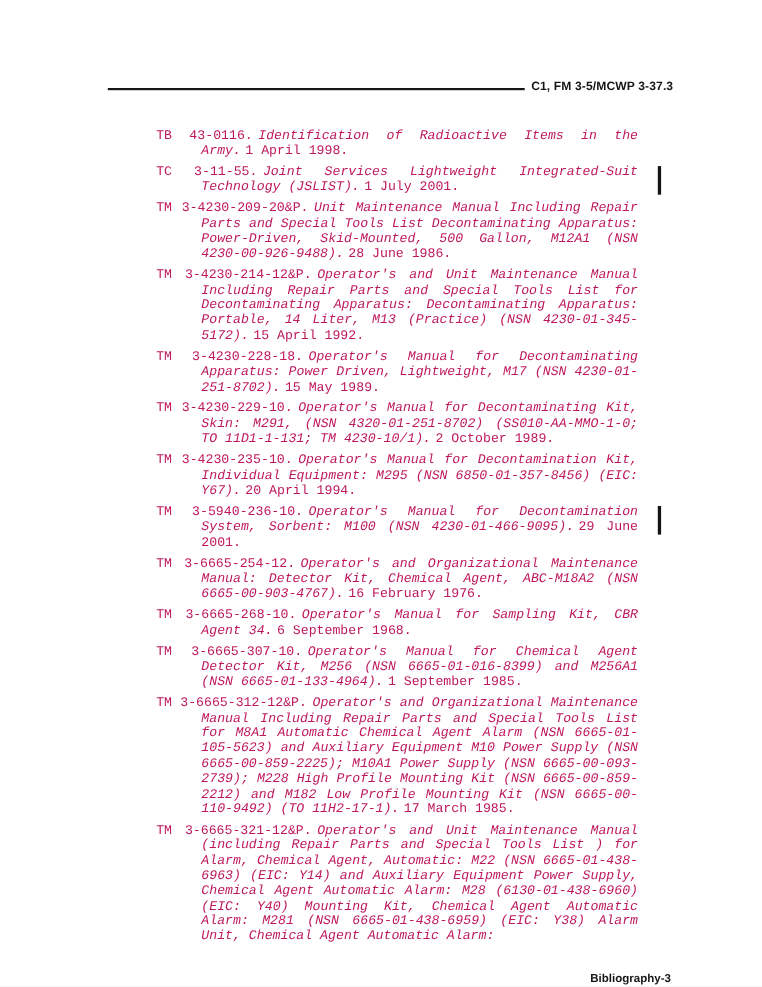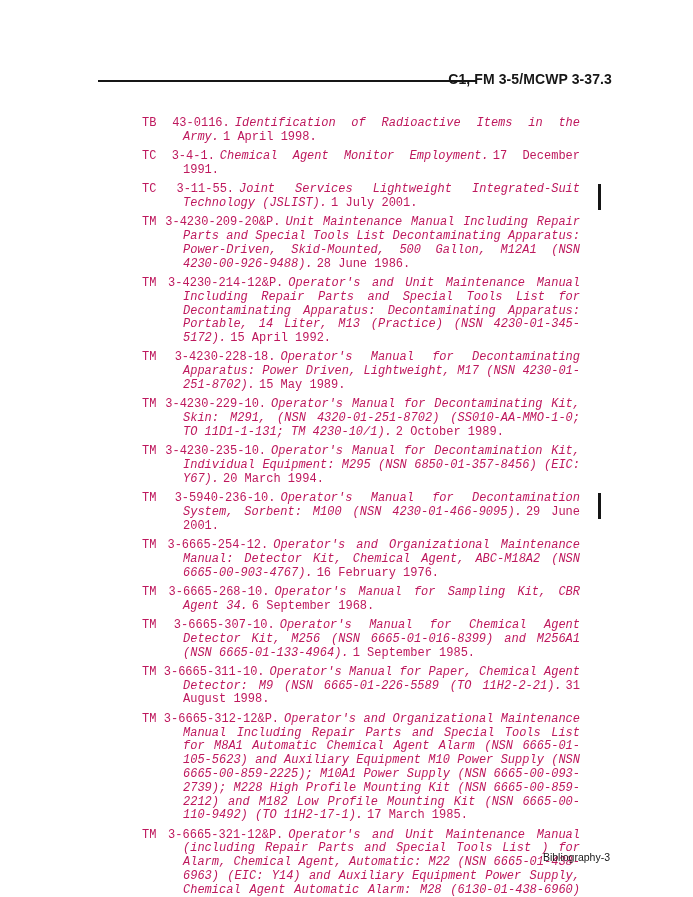--- a/index.html
+++ b/index.html
@@ -19,21 +19,21 @@
     width: 379px;
     height: 2px;
     background: #161616;
   }
   .header-ref {
     position: absolute;
     top: 73px;
     right: 81px;
     font-family: "Liberation Sans", sans-serif;
     font-weight: bold;
-    font-size: 14px;
+    font-size: 11px;
     line-height: 12px;
     letter-spacing: 0.1px;
     color: #161616;
     white-space: nowrap;
   }
   .entries {
     position: absolute;
     left: 142px;
     top: 117px;
     width: 438px;
@@ -55,65 +55,63 @@
   .change-bar {
     position: absolute;
     right: -21px;
     top: 1px;
     width: 3px;
     height: 26px;
     background: #151515;
   }
   .footer-label {
     position: absolute;
-    top: 851px;
+    top: 884px;
     right: 83px;
     font-family: "Liberation Sans", sans-serif;
-    font-weight: normal;
+    font-weight: bold;
     font-size: 10.5px;
     line-height: 12px;
     color: #161616;
     white-space: nowrap;
   }
 </style>
 </head>
 <body>
 
 <div class="page">
 
   <div class="header-rule"></div>
   <div class="header-ref">C1, FM 3-5/MCWP 3-37.3</div>
 
   <div class="entries">
 
     <p class="entry"><span class="eid">TB 43-0116.</span><span class="etitle">Identification of Radioactive Items in the Army.</span><span class="edate">1 April 1998.</span></p>
 
-    <p class="entry"><span class="eid">TC 3-4-1.</span><span class="etitle">Chemical Agent Monitor Employment.</span><span class="edate">17 December 1991.</span></p>
 
     <p class="entry"><span class="change-bar"></span><span class="eid">TC 3-11-55.</span><span class="etitle">Joint Services Lightweight Integrated-Suit Technology (JSLIST).</span><span class="edate">1 July 2001.</span></p>
 
     <p class="entry"><span class="eid">TM 3-4230-209-20&amp;P.</span><span class="etitle">Unit Maintenance Manual Including Repair Parts and Special Tools List Decontaminating Apparatus: Power-Driven, Skid-Mounted, 500 Gallon, M12A1 (NSN 4230-00-926-9488).</span><span class="edate">28 June 1986.</span></p>
 
     <p class="entry"><span class="eid">TM 3-4230-214-12&amp;P.</span><span class="etitle">Operator's and Unit Maintenance Manual Including Repair Parts and Special Tools List for Decontaminating Apparatus: Decontaminating Apparatus: Portable, 14 Liter, M13 (Practice) (NSN 4230-01-345-5172).</span><span class="edate">15 April 1992.</span></p>
 
     <p class="entry"><span class="eid">TM 3-4230-228-18.</span><span class="etitle">Operator's Manual for Decontaminating Apparatus: Power Driven, Lightweight, M17 (NSN 4230-01-251-8702).</span><span class="edate">15 May 1989.</span></p>
 
     <p class="entry"><span class="eid">TM 3-4230-229-10.</span><span class="etitle">Operator's Manual for Decontaminating Kit, Skin: M291, (NSN 4320-01-251-8702) (SS010-AA-MMO-1-0; TO 11D1-1-131; TM 4230-10/1).</span><span class="edate">2 October 1989.</span></p>
 
-    <p class="entry"><span class="eid">TM 3-4230-235-10.</span><span class="etitle">Operator's Manual for Decontamination Kit, Individual Equipment: M295 (NSN 6850-01-357-8456) (EIC: Y67).</span><span class="edate">20 March 1994.</span></p>
+    <p class="entry"><span class="eid">TM 3-4230-235-10.</span><span class="etitle">Operator's Manual for Decontamination Kit, Individual Equipment: M295 (NSN 6850-01-357-8456) (EIC: Y67).</span><span class="edate">20 April 1994.</span></p>
 
     <p class="entry"><span class="change-bar"></span><span class="eid">TM 3-5940-236-10.</span><span class="etitle">Operator's Manual for Decontamination System, Sorbent: M100 (NSN 4230-01-466-9095).</span><span class="edate">29 June 2001.</span></p>
 
     <p class="entry"><span class="eid">TM 3-6665-254-12.</span><span class="etitle">Operator's and Organizational Maintenance Manual: Detector Kit, Chemical Agent, ABC-M18A2 (NSN 6665-00-903-4767).</span><span class="edate">16 February 1976.</span></p>
 
     <p class="entry"><span class="eid">TM 3-6665-268-10.</span><span class="etitle">Operator's Manual for Sampling Kit, CBR Agent 34.</span><span class="edate">6 September 1968.</span></p>
 
     <p class="entry"><span class="eid">TM 3-6665-307-10.</span><span class="etitle">Operator's Manual for Chemical Agent Detector Kit, M256 (NSN 6665-01-016-8399) and M256A1 (NSN 6665-01-133-4964).</span><span class="edate">1 September 1985.</span></p>
 
-    <p class="entry"><span class="eid">TM 3-6665-311-10.</span><span class="etitle">Operator's Manual for Paper, Chemical Agent Detector: M9 (NSN 6665-01-226-5589 (TO 11H2-2-21).</span><span class="edate">31 August 1998.</span></p>
 
     <p class="entry"><span class="eid">TM 3-6665-312-12&amp;P.</span><span class="etitle">Operator's and Organizational Maintenance Manual Including Repair Parts and Special Tools List for M8A1 Automatic Chemical Agent Alarm (NSN 6665-01-105-5623) and Auxiliary Equipment M10 Power Supply (NSN 6665-00-859-2225); M10A1 Power Supply (NSN 6665-00-093-2739); M228 High Profile Mounting Kit (NSN 6665-00-859-2212) and M182 Low Profile Mounting Kit (NSN 6665-00-110-9492) (TO 11H2-17-1).</span><span class="edate">17 March 1985.</span></p>
 
     <p class="entry"><span class="eid">TM 3-6665-321-12&amp;P.</span><span class="etitle">Operator's and Unit Maintenance Manual (including Repair Parts and Special Tools List ) for Alarm, Chemical Agent, Automatic: M22 (NSN 6665-01-438-6963) (EIC: Y14) and Auxiliary Equipment Power Supply, Chemical Agent Automatic Alarm: M28 (6130-01-438-6960) (EIC: Y40) Mounting Kit, Chemical Agent Automatic Alarm: M281 (NSN 6665-01-438-6959) (EIC: Y38) Alarm Unit, Chemical Agent Automatic Alarm:</span><span class="edate"></span></p>
 
   </div>
 
   <div class="footer-label">Bibliography-3</div>
 
 </div>

